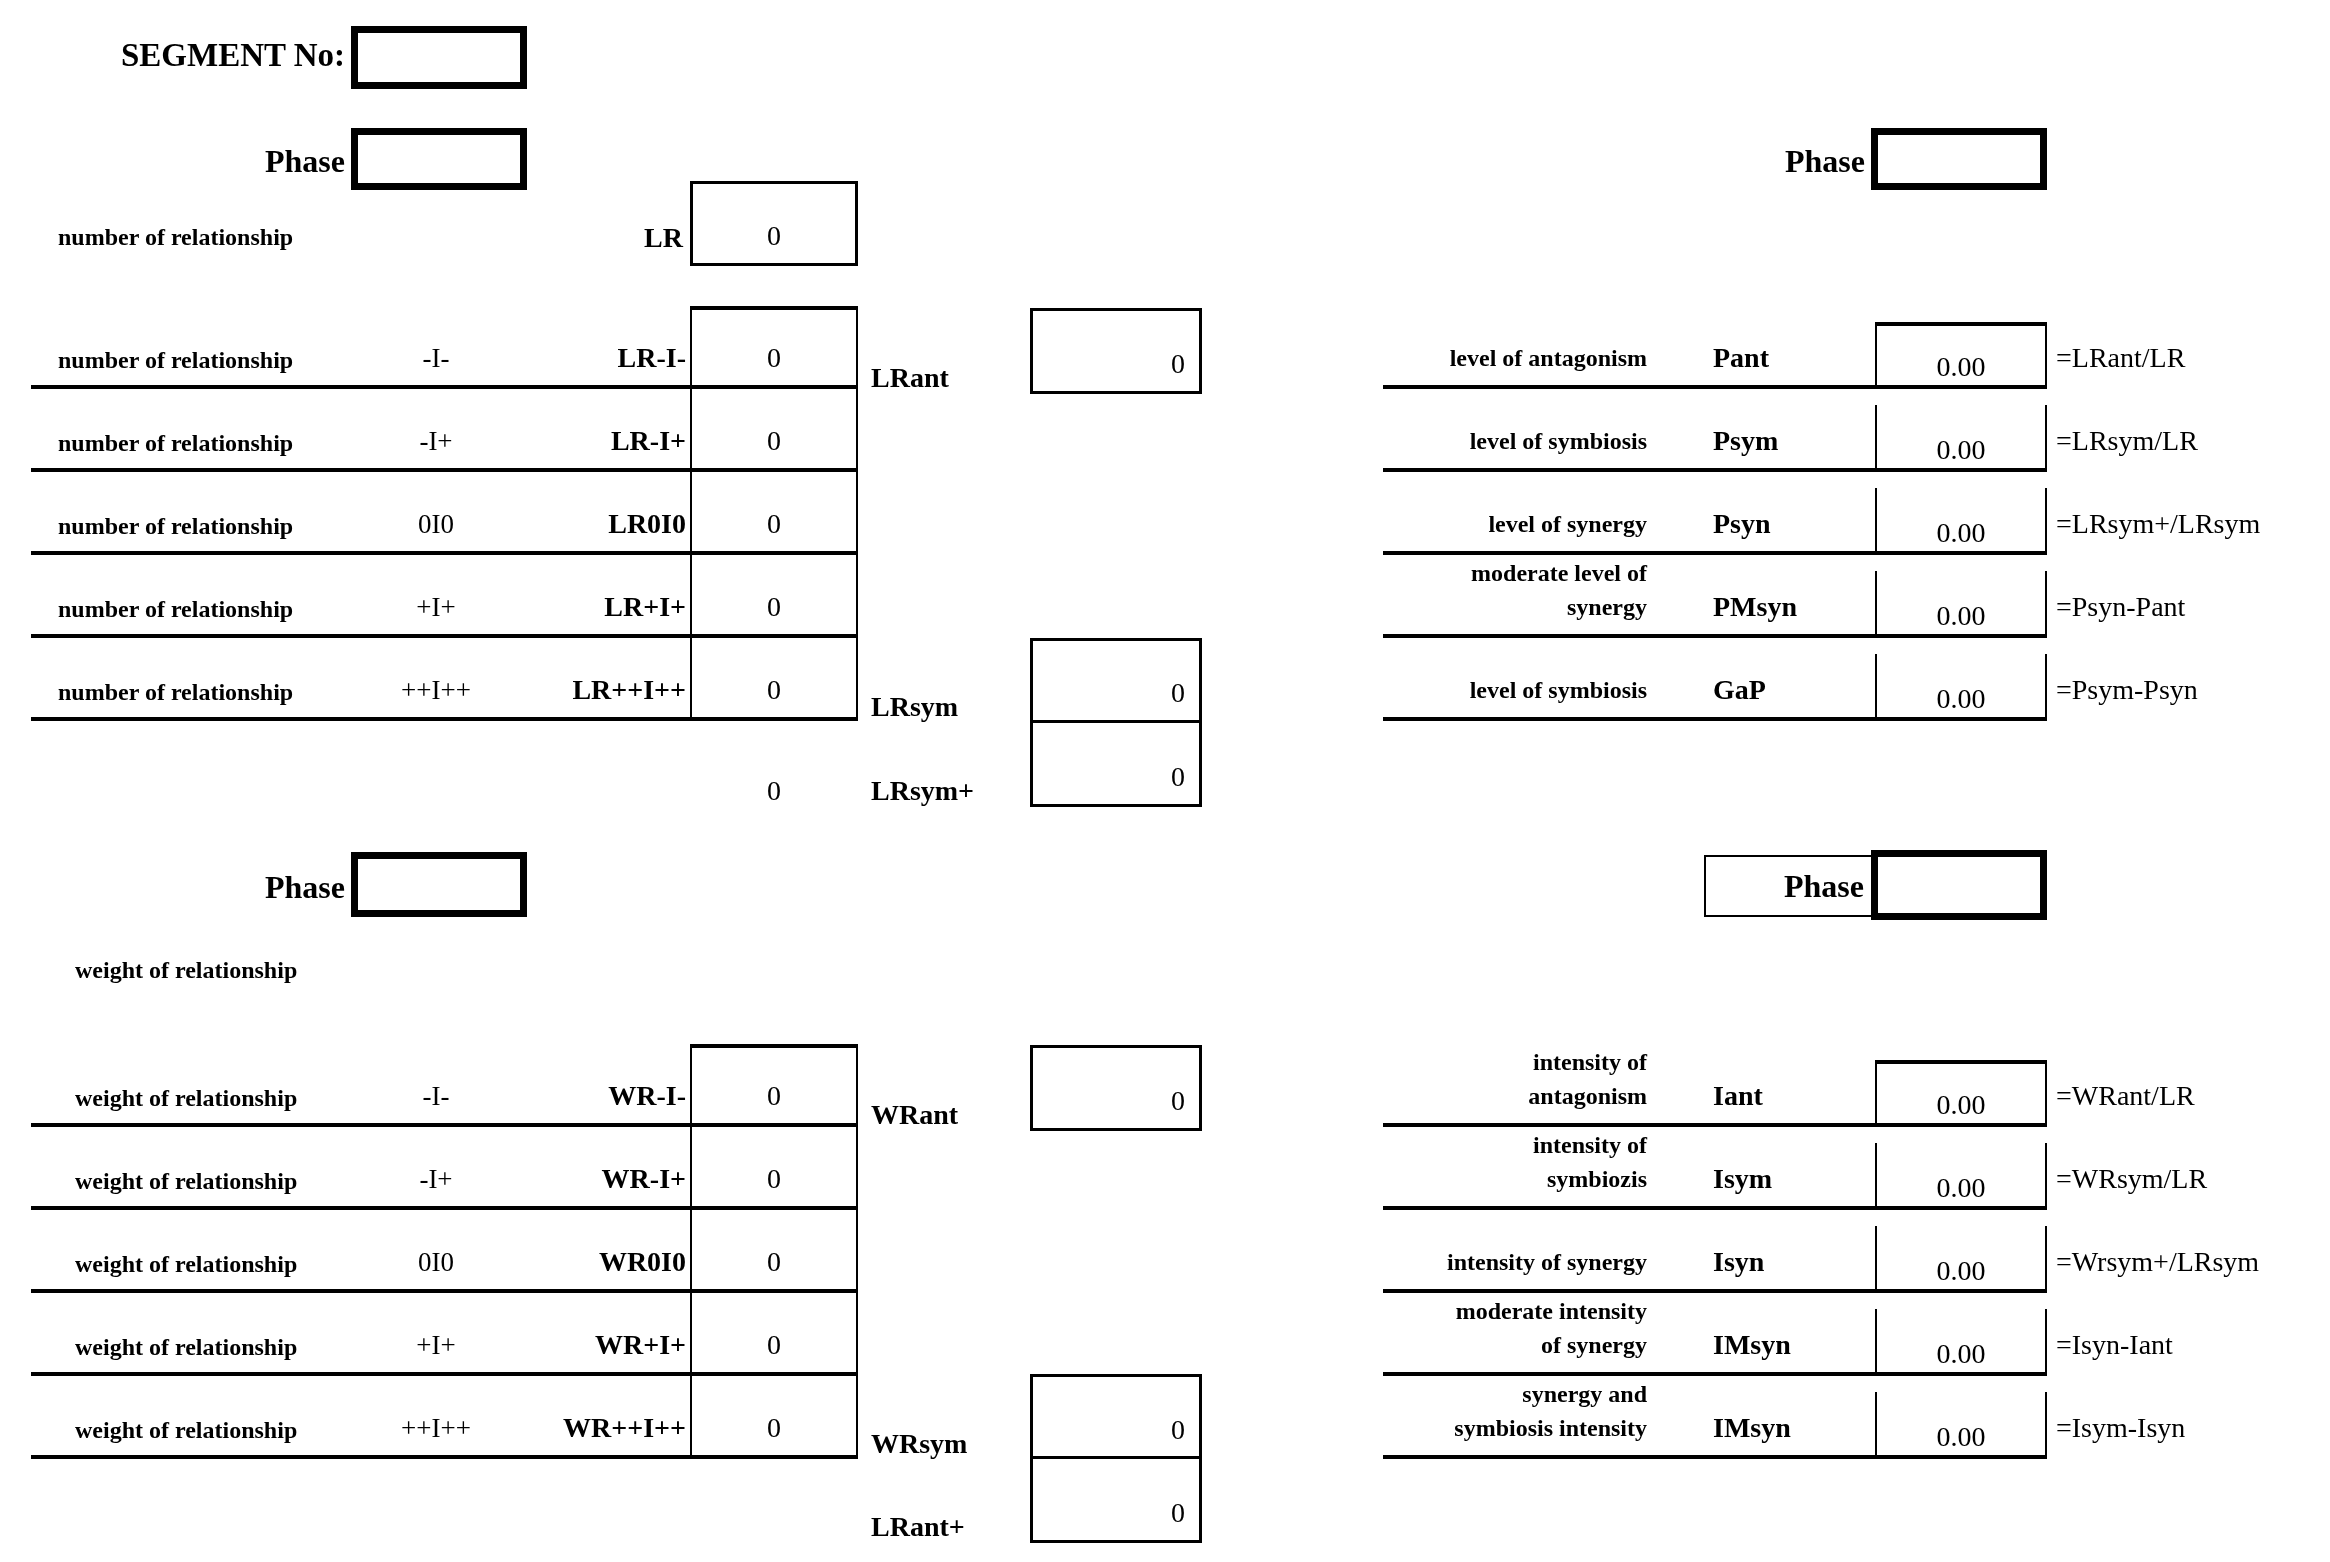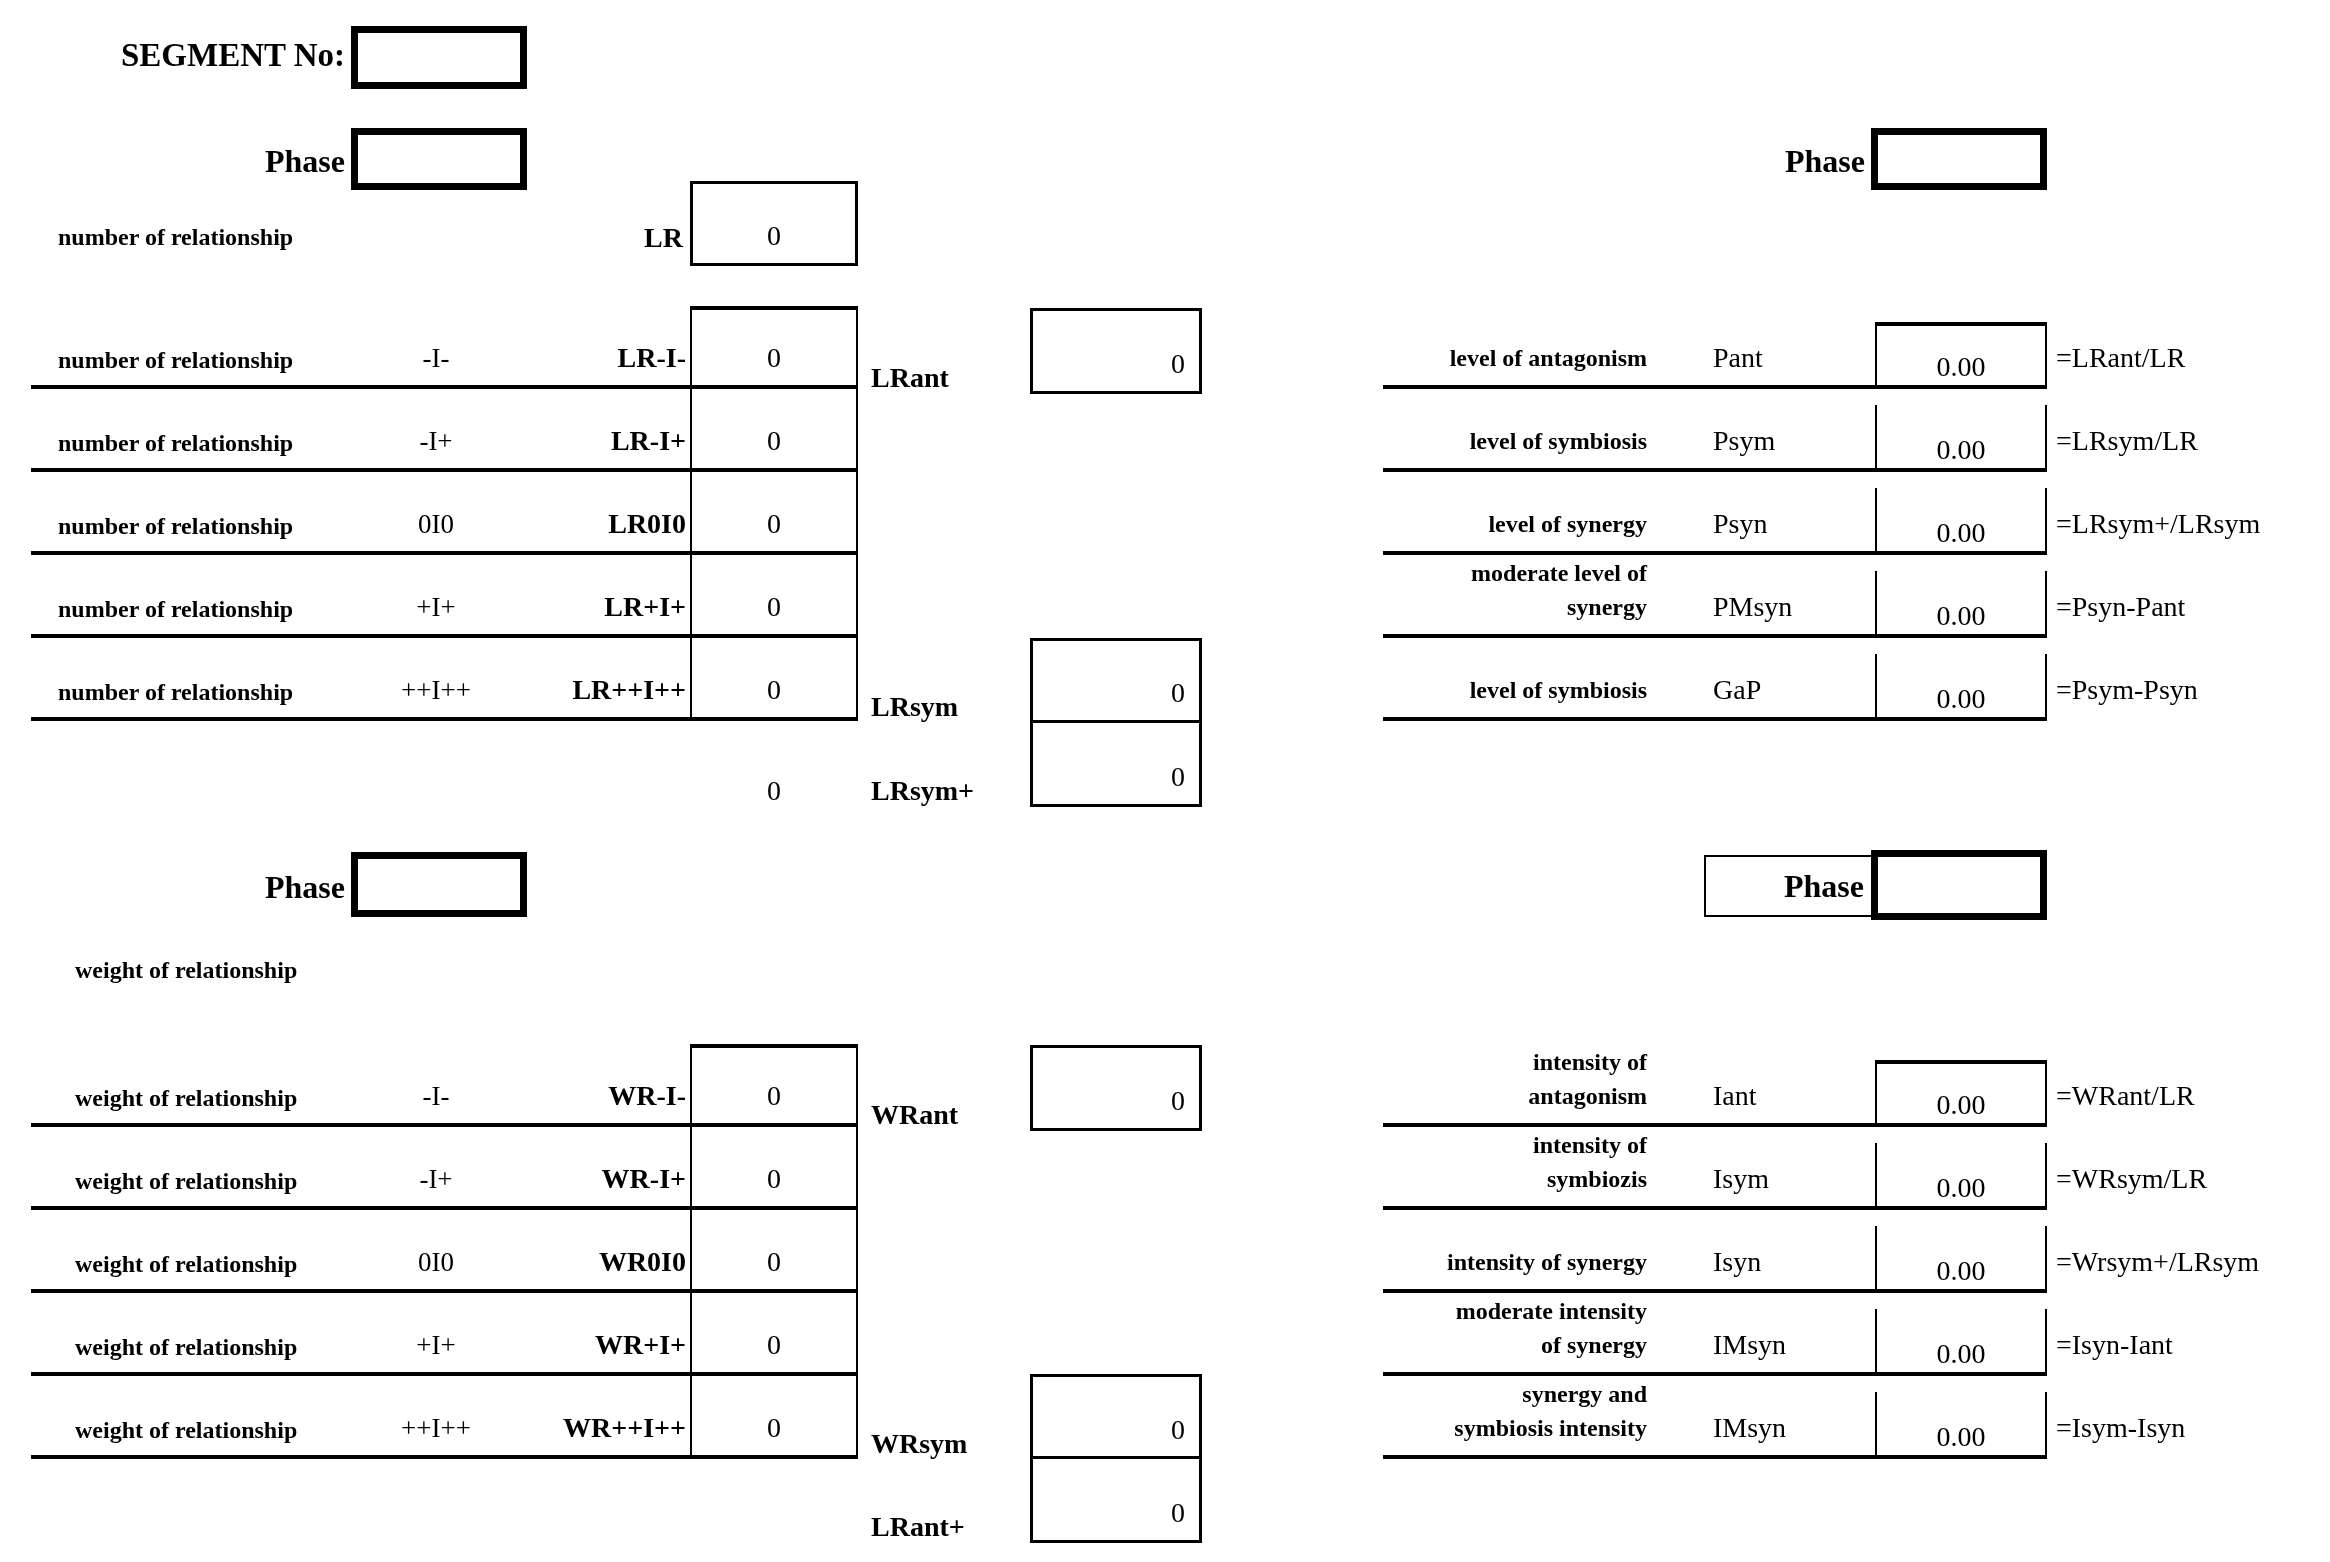--- a/index.html
+++ b/index.html
@@ -30,21 +30,21 @@
   .rowL .rcode{position:absolute;left:334px;width:321px;text-align:right;bottom:10.6px;font-weight:bold;font-size:28px;}
   .rowL .rval{position:absolute;left:659px;width:168px;top:0;bottom:0;border-left:2.6px solid #000;
               border-right:2.6px solid #000;display:flex;align-items:flex-end;justify-content:center;
               padding-bottom:10.6px;font-size:28px;box-sizing:border-box;}
   .rowL.first .rval{border-top:4.4px solid #000;}
   
   .tableR{position:absolute;width:664px;}
   .rowR{position:relative;height:83px;border-bottom:4.4px solid #000;box-sizing:border-box;}
   .rowR .qlabel{position:absolute;left:0;width:264px;bottom:8.8px;text-align:right;font-weight:bold;
                 font-size:24px;white-space:pre-line;line-height:1.45;}
-  .rowR .qcode{position:absolute;left:330px;bottom:10.6px;font-weight:normal;font-size:28px;}
+  .rowR .qcode{position:absolute;left:330px;bottom:10.6px;font-weight:bold;font-size:28px;}
   .rowR .qval{position:absolute;left:492px;width:172px;top:16px;bottom:0;border-left:2.6px solid #000;
               border-right:2.6px solid #000;display:flex;align-items:flex-end;justify-content:center;
               padding-bottom:2px;font-size:28px;box-sizing:border-box;}
   .rowR.first .qval{border-top:4.4px solid #000;}
   .rowR .qformula{position:absolute;left:673px;bottom:10.6px;font-size:28px;white-space:nowrap;}
   
   .pcell{position:absolute;border:2.6px solid #000;box-sizing:border-box;display:flex;align-items:center;
          justify-content:flex-end;padding-right:7px;font-weight:bold;font-size:32px;background:#fff;}
 </style>
 </head>

